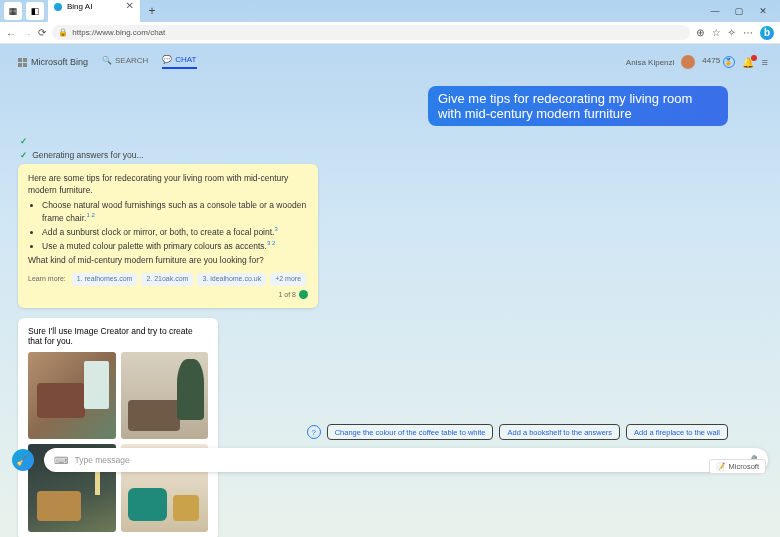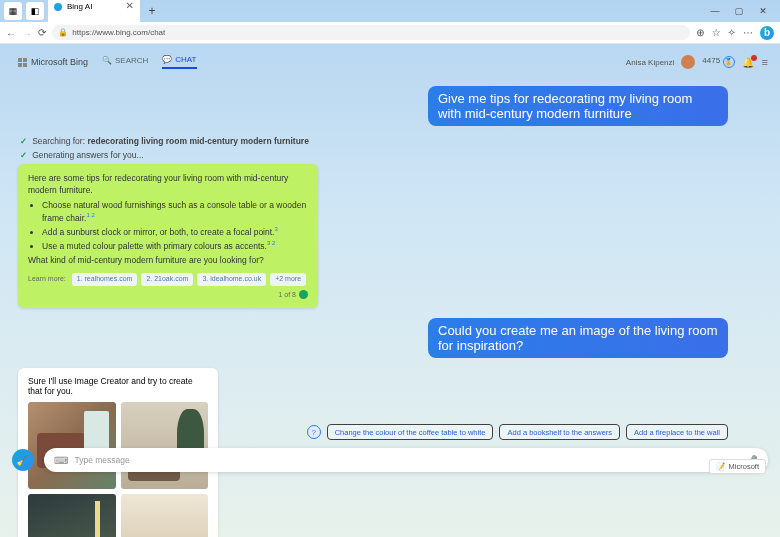--- a/index.html
+++ b/index.html
@@ -34,21 +34,21 @@
 .points{display:flex;gap:3px}
 .trophy{width:12px;height:12px;border-radius:50%;border:1px solid #2c87f0;display:flex;align-items:center;justify-content:center;color:#2c87f0;font-size:7px}
 .bell{position:relative;font-size:10px;color:#666}
 .bell .dot{position:absolute;right:-2px;top:-2px;width:6px;height:6px;border-radius:50%;background:#d93025}
 .ham{font-size:11px;color:#666}
 .chat{position:relative;padding-top:14px}
 .user-msg{margin-left:auto;width:fit-content;max-width:300px;background:#2870ea;background:linear-gradient(90deg,#2b7de9,#3a6fe9);color:#fff;padding:5px 10px;border-radius:8px;font-size:13px;margin-bottom:10px;margin-right:40px}
 .status-line{display:flex;align-items:center;gap:5px;font-size:8.5px;color:#444;margin:0 0 4px 2px}
 .status-line .chk{color:#1ba35c;font-weight:bold}
 .status-line b{font-weight:600}
-.ai-card{background:#bef264;border-radius:6px;padding:8px 10px;font-size:8.5px;line-height:1.45;color:#333;box-shadow:0 1px 3px rgba(0,0,0,.12);width:300px;margin-bottom:10px}
+.ai-card{background:#fef9c3;border-radius:6px;padding:8px 10px;font-size:8.5px;line-height:1.45;color:#333;box-shadow:0 1px 3px rgba(0,0,0,.12);width:300px;margin-bottom:10px}
 .ai-card ul{padding-left:14px;margin:2px 0}
 .ai-card li{margin:1px 0}
 .sup{color:#2b7de9;font-size:6px;vertical-align:super}
 .learn{margin-top:6px;display:flex;align-items:center;gap:4px;font-size:7px;color:#666;flex-wrap:wrap}
 .learn .lbl{margin-right:2px}
 .learn .src{background:#eef3f7;border-radius:3px;padding:1.5px 5px;color:#4a6;color:#5578a0}
 .learn .count{margin-left:auto;display:flex;align-items:center;gap:3px}
 .learn .cnt-dot{width:9px;height:9px;border-radius:50%;background:#1ba35c}
 .img-card{background:#fff;border-radius:6px;padding:8px 10px;width:200px;box-shadow:0 1px 3px rgba(0,0,0,.12);font-size:8.5px}
 .img-grid{display:grid;grid-template-columns:1fr 1fr;gap:5px;margin-top:6px}
@@ -146,21 +146,20 @@
       <span class="bell">🔔<span class="dot"></span></span>
       <span class="ham">≡</span>
     </div>
   </div>
 
   <div class="chat">
     <div class="user-msg">Give me tips for redecorating my living room with mid-century modern furniture</div>
 
     <div class="status-line">
       <span class="chk">✓</span>
-      <span><span>Searching for: </span><b>redecorating living room mid-century modern furniture</b></span>
     </div>
     <div class="status-line">
       <span class="chk">✓</span>
       <span>Generating answers for you...</span>
     </div>
 
     <div class="ai-card">
       <div>Here are some tips for redecorating your living room with mid-century modern furniture.</div>
       <ul>
         <li><span>Choose natural wood furnishings such as a console table or a wooden frame chair.</span><span class="sup">1 2</span></li>
@@ -174,21 +173,20 @@
         <span class="src">2. 21oak.com</span>
         <span class="src">3. idealhome.co.uk</span>
         <span class="src">+2 more</span>
         <span class="count">
           <span>1 of 8</span>
           <span class="cnt-dot"></span>
         </span>
       </div>
     </div>
 
-    <div class="user-msg">Could you create me an image of the living room for inspiration?</div>
 
     <div class="img-card">
       <div>Sure I'll use Image Creator and try to create that for you.</div>
       <div class="img-grid">
         <div class="gen-img gi1"></div>
         <div class="gen-img gi2"></div>
         <div class="gen-img gi3"></div>
         <div class="gen-img gi4"></div>
       </div>
 

